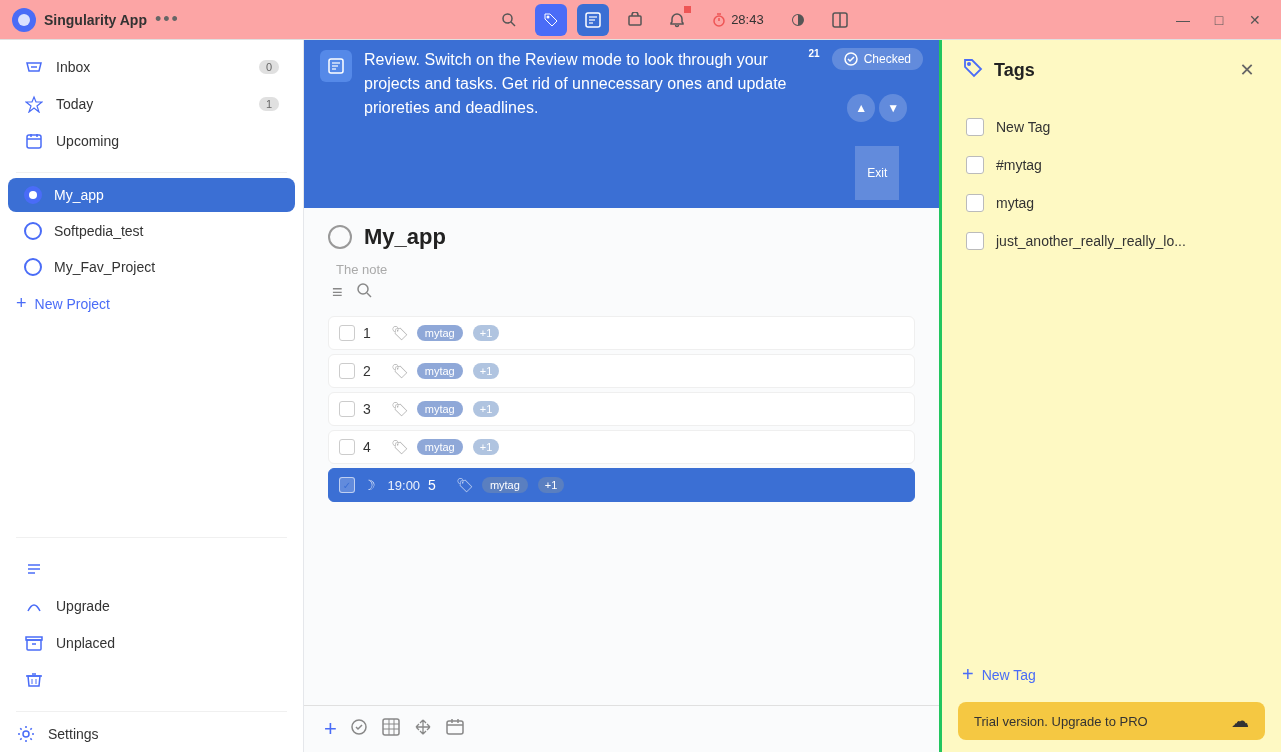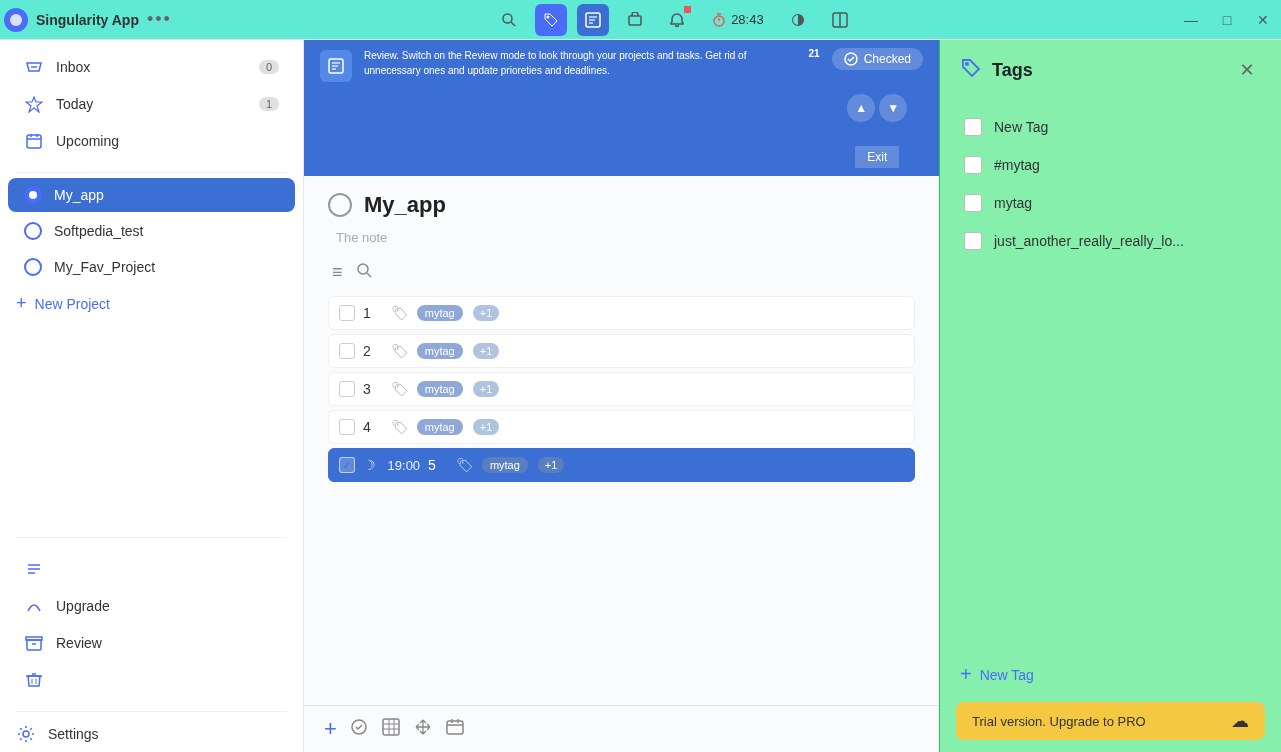--- a/index.html
+++ b/index.html
@@ -1,19 +1,19 @@
 <!DOCTYPE html>
 <html><head>
   <meta charset="utf-8">
   <style>
     * { box-sizing: border-box; margin: 0; padding: 0; }
     body { font-family: -apple-system, BlinkMacSystemFont, 'Segoe UI', sans-serif; background: #f0f2f5; width: 1281px; height: 752px; overflow: hidden; display: flex; flex-direction: column; }
 
     
-    .titlebar { display: flex; align-items: center; justify-content: space-between; background: #5eead4; padding: 0 4px; height: 40px; border-bottom: 1px solid #e0e0e0; }
+    .titlebar { display: flex; align-items: center; justify-content: space-between; background: #fca5a5; padding: 0 12px; height: 40px; border-bottom: 1px solid #e0e0e0; }
     .titlebar-left { display: flex; align-items: center; gap: 8px; }
     .app-icon { width: 24px; height: 24px; background: #4a6cf7; border-radius: 50%; display: flex; align-items: center; justify-content: center; }
     .app-title { font-size: 14px; font-weight: 600; color: #333; }
     .titlebar-dots { color: #666; font-size: 18px; cursor: pointer; letter-spacing: 2px; }
     .titlebar-center { display: flex; align-items: center; gap: 10px; }
     .tb-icon { width: 32px; height: 32px; display: flex; align-items: center; justify-content: center; border-radius: 6px; cursor: pointer; color: #555; font-size: 16px; }
     .tb-icon.active { background: #4a6cf7; color: #fff; }
     .titlebar-right { display: flex; align-items: center; gap: 8px; }
     .win-btn { width: 28px; height: 28px; display: flex; align-items: center; justify-content: center; border-radius: 4px; cursor: pointer; font-size: 14px; color: #555; }
 
@@ -32,56 +32,56 @@
     .sidebar-section-title { padding: 8px 16px 4px; font-size: 12px; color: #999; font-weight: 500; display: flex; align-items: center; justify-content: space-between; }
     .chevron-right { font-size: 12px; color: #999; }
     .divider { height: 1px; background: #f0f0f0; margin: 4px 16px; }
     .new-project { display: flex; align-items: center; gap: 8px; padding: 8px 16px; cursor: pointer; color: #4a6cf7; }
     .sidebar-bottom { margin-top: 8px; padding-bottom: 8px; }
     .settings-item { display: flex; align-items: center; gap: 12px; padding: 8px 16px; cursor: pointer; }
 
     
     .review-banner { background: #3b6fd4; color: #fff; display: flex; align-items: flex-start; padding: 8px 16px; gap: 12px; position: relative; }
     .review-icon { background: #5589e8; border-radius: 6px; width: 32px; height: 32px; display: flex; align-items: center; justify-content: center; flex-shrink: 0; margin-top: 2px; }
-    .review-text { flex: 1; font-size: 10px; line-height: 1.5; }
+    .review-text { flex: 1; font-size: 16px; line-height: 1.5; }
     .review-count { font-size: 10px; font-weight: 600; margin-left: 8px; }
     .review-controls { display: flex; align-items: center; gap: 24px; margin-left: auto; flex-direction: column; }
     .checked-btn { display: flex; align-items: center; gap: 6px; background: rgba(255,255,255,0.2); border-radius: 20px; padding: 4px 12px; font-size: 12px; cursor: pointer; }
     .nav-arrows { display: flex; gap: 4px; }
     .nav-arrow { width: 28px; height: 28px; background: rgba(255,255,255,0.2); border-radius: 50%; display: flex; align-items: center; justify-content: center; cursor: pointer; font-size: 12px; }
-    .exit-btn { background: rgba(255,255,255,0.2); padding: 4px 12px; border-radius: 0; font-size: 12px; cursor: pointer; }
+    .exit-btn { background: rgba(255,255,255,0.2); padding: 20px 12px; border-radius: 0; font-size: 12px; cursor: pointer; }
 
     
     .content { flex: 1; display: flex; flex-direction: column; overflow: hidden; }
     .project-area { flex: 1; background: #fafbfc; padding: 16px 24px; overflow-y: auto; }
     .project-header { display: flex; align-items: center; gap: 12px; margin-bottom: 12px; }
     .project-circle { width: 24px; height: 24px; border: 2px solid #999; border-radius: 50%; flex-shrink: 0; }
     .project-title { font-size: 22px; font-weight: 600; color: #222; }
-    .project-note { font-size: 13px; color: #aaa; margin-bottom: 16px; padding-left: 8px; }
+    .project-note { font-size: 13px; color: #aaa; margin-bottom: 4px; padding-left: 8px; }
     .task-actions { display: flex; align-items: center; gap: 12px; margin-bottom: 12px; padding-left: 4px; }
     .task-action-icon { color: #888; font-size: 18px; cursor: pointer; }
     .task-list { display: flex; flex-direction: column; gap: 4px; }
     .task-item { display: flex; align-items: center; gap: 8px; padding: 8px 10px; border-radius: 6px; background: #fff; border: 1px solid #efefef; }
     .task-item.highlighted { background: #3b6fd4; color: #fff; border-color: #3b6fd4; }
     .task-checkbox { width: 16px; height: 16px; border: 1.5px solid #ccc; border-radius: 3px; flex-shrink: 0; display: flex; align-items: center; justify-content: center; background: #fff; }
     .task-checkbox.checked { background: #fff; border-color: #3b6fd4; }
     .task-checkbox.checked::after { content: '✓'; color: #3b6fd4; font-size: 10px; }
     .task-num { font-size: 14px; color: #333; min-width: 16px; }
     .task-num.white { color: #fff; }
     .tag-icon { color: #aaa; font-size: 14px; margin-left: 4px; }
     .tag-icon.white { color: rgba(255,255,255,0.7); }
     .task-tag { background: #8fa8d8; color: #fff; font-size: 11px; padding: 2px 8px; border-radius: 12px; }
     .task-tag.dark { background: #5a7fc0; }
     .task-plus { background: #b0c4e0; color: #fff; font-size: 11px; padding: 2px 7px; border-radius: 12px; margin-left: 2px; }
     .task-time { color: rgba(255,255,255,0.9); font-size: 13px; margin-left: 4px; }
     .bottom-toolbar { display: flex; align-items: center; gap: 12px; padding: 10px 20px; background: #fafbfc; border-top: 1px solid #e0e0e0; }
     .bottom-icon { color: #888; font-size: 18px; cursor: pointer; }
 
     
-    .tags-panel { width: 342px; background: #86efac; display: flex; flex-direction: column; border-left: 1px solid #22c55e; }
+    .tags-panel { width: 342px; background: #fef9c3; display: flex; flex-direction: column; border-left: 3px solid #22c55e; }
     .tags-header { display: flex; align-items: center; padding: 16px 20px; gap: 10px; }
     .tags-icon { color: #4a6cf7; font-size: 20px; }
     .tags-title { font-size: 18px; font-weight: 600; color: #222; flex: 1; }
     .tags-close { color: #666; font-size: 18px; cursor: pointer; width: 28px; height: 28px; display: flex; align-items: center; justify-content: center; border-radius: 4px; }
     .tags-list { flex: 1; padding: 8px 16px; overflow-y: auto; }
     .tag-row { display: flex; align-items: center; gap: 12px; padding: 10px 8px; border-radius: 6px; cursor: pointer; }
     .tag-checkbox { width: 18px; height: 18px; border: 1.5px solid #bbb; border-radius: 3px; flex-shrink: 0; background: #fff; }
     .tag-name { font-size: 14px; color: #333; }
     .tags-footer { padding: 16px 20px; display: flex; align-items: center; gap: 8px; cursor: pointer; }
     .tags-footer-plus { color: #4a6cf7; font-size: 20px; }
@@ -251,21 +251,21 @@
         <span class="sidebar-label">Upgrade</span>
       </div>
       <div class="sidebar-item">
         <div class="sidebar-icon">
           <svg width="18" height="18" viewBox="0 0 18 18" fill="none">
               <path d="M2 6h14v9a1 1 0 0 1-1 1H3a1 1 0 0 1-1-1V6z" stroke="#4a6cf7" stroke-width="1.5"></path>
               <path d="M1 3h16v3H1z" stroke="#4a6cf7" stroke-width="1.5"></path>
               <line x1="7" y1="10" x2="11" y2="10" stroke="#4a6cf7" stroke-width="1.5"></line>
             </svg>
         </div>
-        <span class="sidebar-label">Review</span>
+        <span class="sidebar-label">Unplaced</span>
       </div>
       <div class="sidebar-item">
         <div class="sidebar-icon">
           <svg width="18" height="18" viewBox="0 0 18 18" fill="none">
               <path d="M3 5h12l-1 10H4L3 5z" stroke="#4a6cf7" stroke-width="1.5"></path>
               <line x1="1" y1="5" x2="17" y2="5" stroke="#4a6cf7" stroke-width="1.5"></line>
               <path d="M7 3h4" stroke="#4a6cf7" stroke-width="1.5"></path>
               <line x1="7" y1="8" x2="7" y2="13" stroke="#4a6cf7" stroke-width="1"></line>
               <line x1="11" y1="8" x2="11" y2="13" stroke="#4a6cf7" stroke-width="1"></line>
             </svg>

